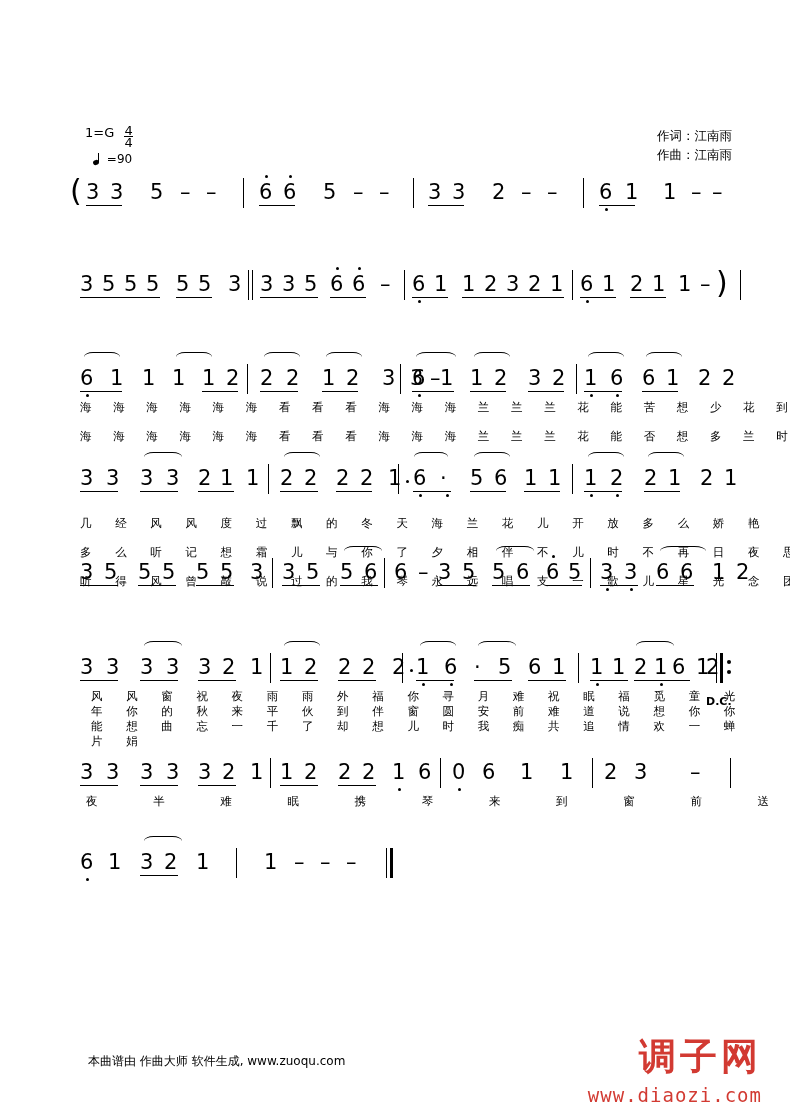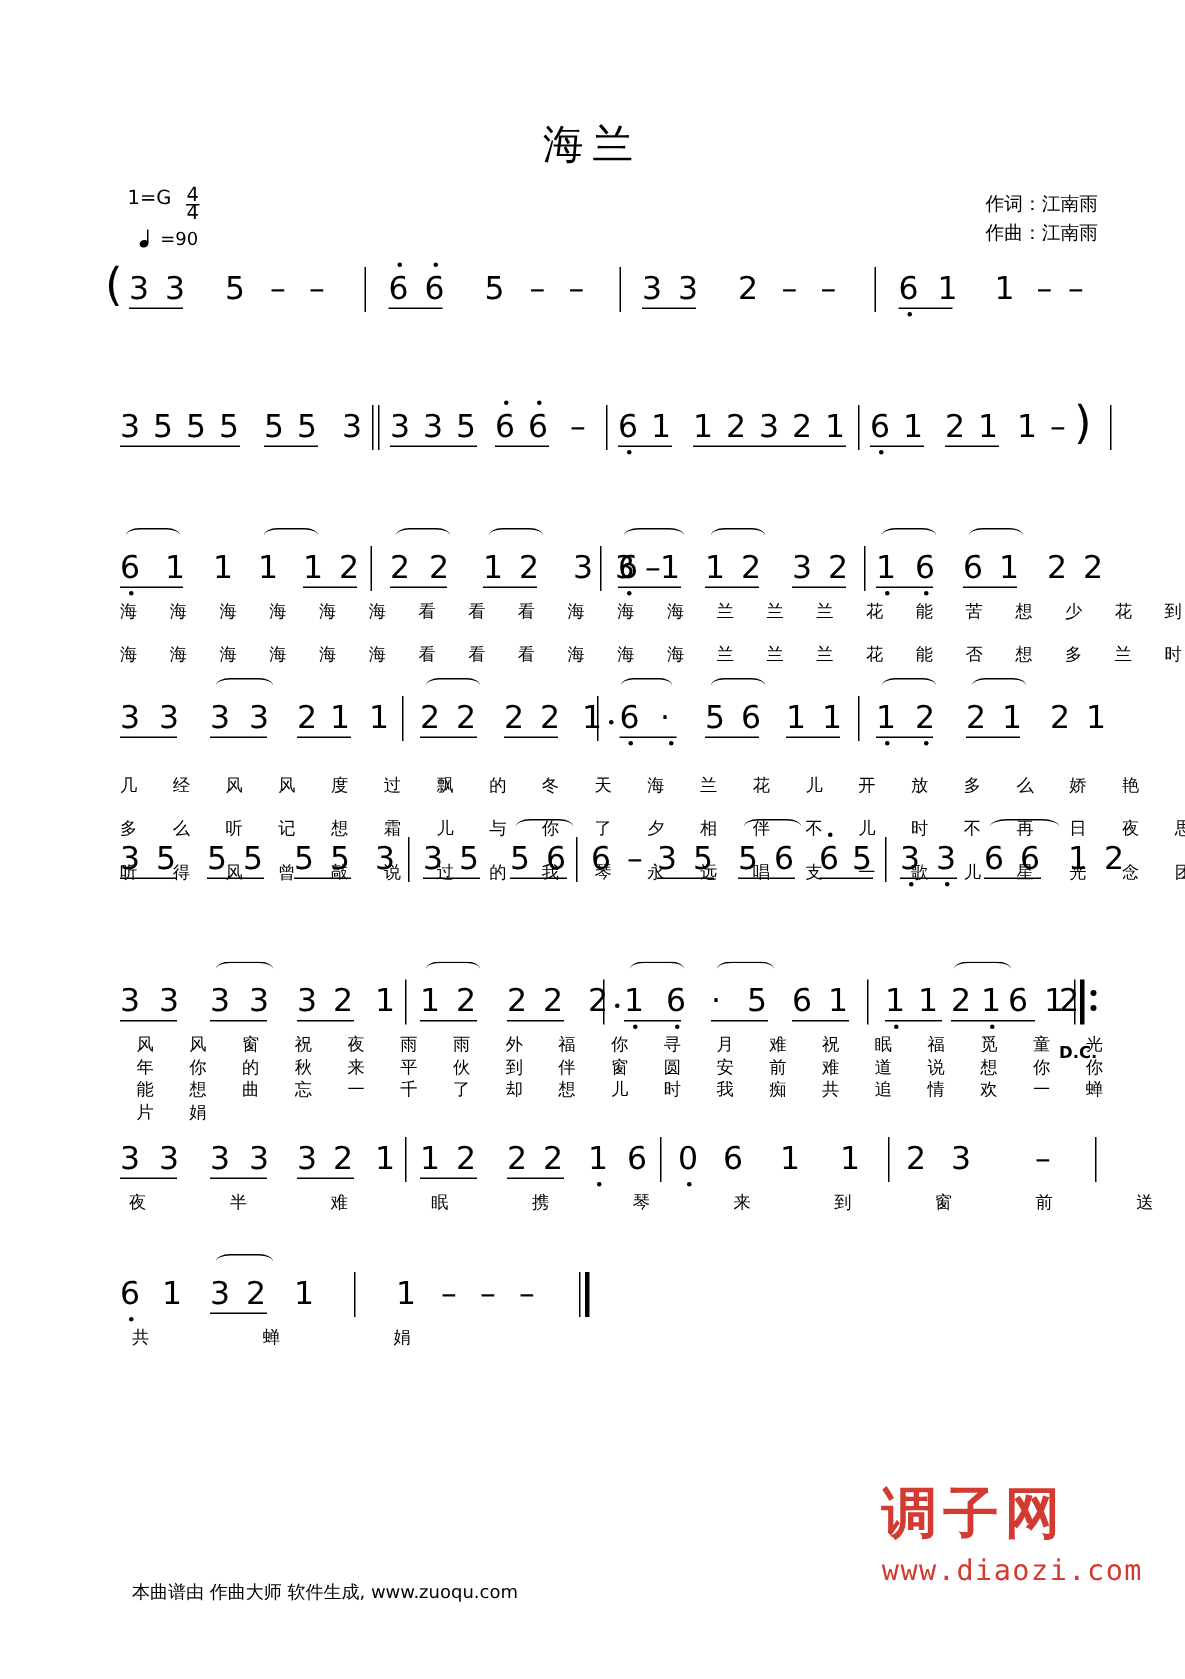--- a/index.html
+++ b/index.html
@@ -46,30 +46,29 @@
   .repeat{position:absolute;}
   .repeat .thick{position:absolute;width:3px;top:0;bottom:0;background:#000;}
   .repeat .thin{position:absolute;width:1px;top:0;bottom:0;background:#000;}
   .repeat .rd{position:absolute;width:4px;height:4px;border-radius:50%;background:#000;}
 
   .dc{position:absolute;font-size:11px;}
 
   
   .pageno{position:absolute;left:0;right:0;top:1040px;text-align:center;font-size:11px;}
   .footnote{position:absolute;left:88px;top:1053px;font-size:12px;font-family:"DejaVu Sans",sans-serif;}
-  .wm{position:absolute;right:28px;top:984px;text-align:left;color:#d23a32;}
+  .wm{position:absolute;right:28px;top:1032px;text-align:right;color:#d23a32;}
   .wm .wm1{font-size:37px;letter-spacing:4px;font-family:"DejaVu Sans",sans-serif;font-weight:bold;}
   .wm .wm2{font-size:19px;letter-spacing:1px;font-family:"DejaVu Sans Mono",monospace;margin-top:2px;}
 </style>
 </head>
 <body>
 
 <div class="sheet">
 
-  <div class="title">海兰</div>
   <div class="credits">
     <div>作词：江南雨</div>
     <div>作曲：江南雨</div>
   </div>
 
   <div class="keybox">
     <span class="kt">1=G</span>
     <span class="frac">
       <span class="num">4</span>
       <span class="den" style="border-top:1px solid #000;">4</span>
@@ -478,23 +477,20 @@
       <span class="bar" style="left:236px;top:-2px;height:30px;"></span>
 
       <span class="n" style="left:264px;">1</span>
       <span class="n" style="left:294px;">–</span>
       <span class="n" style="left:320px;">–</span>
       <span class="n" style="left:346px;">–</span>
 
       <span class="bar" style="left:386px;top:-2px;height:30px;"></span>
       <span class="bar" style="left:390px;top:-2px;height:30px;width:3px;"></span>
     </div>
-    <div class="lyrrow" style="margin-top:4px;">
-      <span class="lyr" style="left:88px;letter-spacing:36px;">共 蝉 娟</span>
-    </div>
   </div>
 
   <div class="footnote">本曲谱由 作曲大师 软件生成, www.zuoqu.com</div>
   <div class="wm" style="color: rgb(210, 58, 50);">
     <div class="wm1">调子网</div>
     <div class="wm2">www.diaozi.com</div>
   </div>
 
 </div>
 

